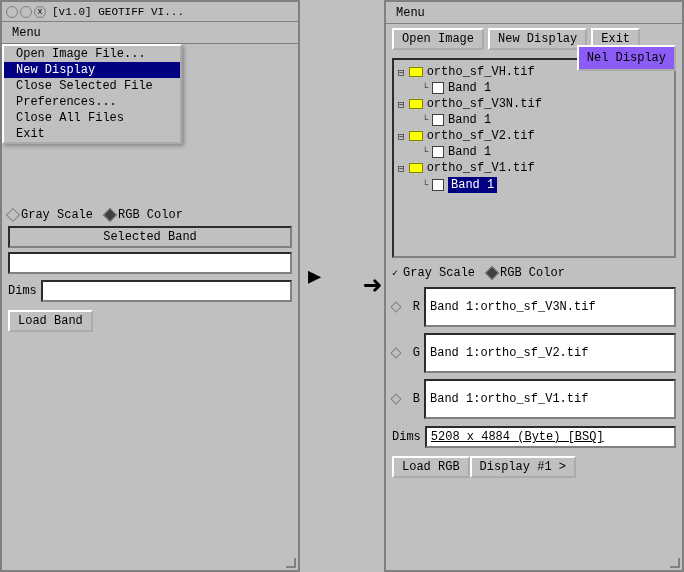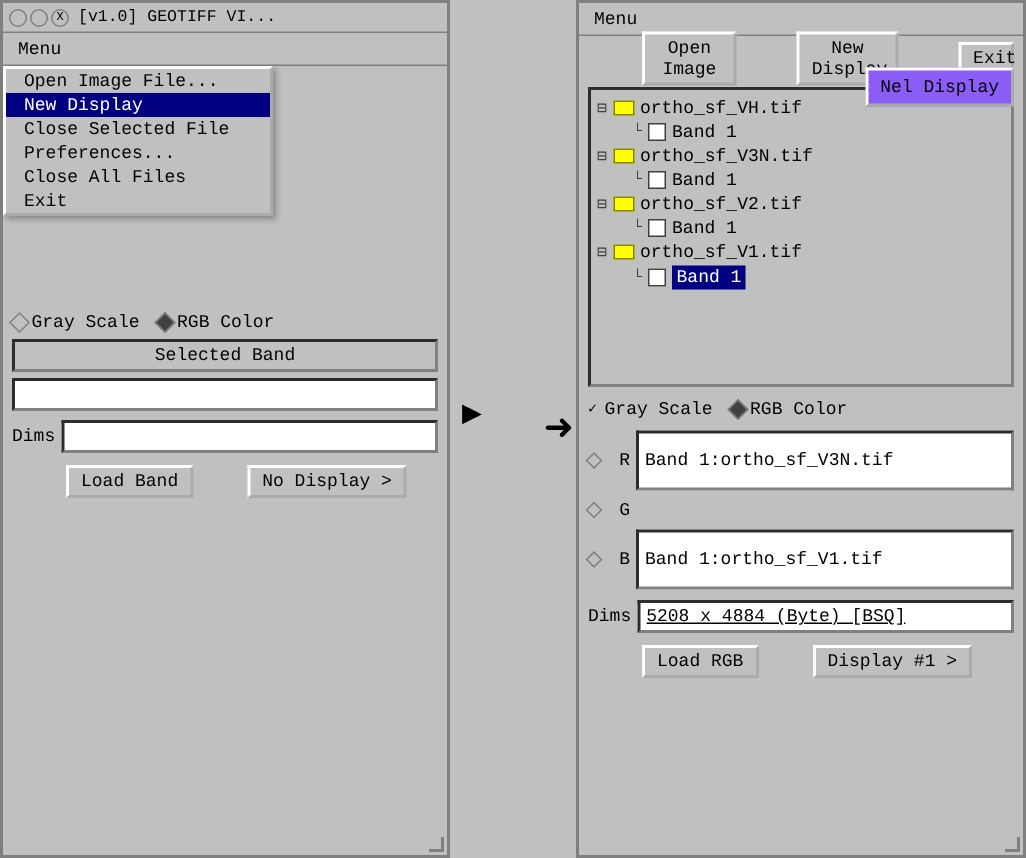--- a/index.html
+++ b/index.html
@@ -100,21 +100,20 @@
 
     .btn {
       padding: 2px 8px;
       background: #c0c0c0;
       border: 2px outset #ffffff;
       cursor: pointer;
       font-size: 12px;
       font-family: 'Courier New', Courier, monospace;
       min-width: 30px;
       text-align: center;
-      margin-left: 36px;
     }
 
     .radio-row {
       display: flex;
       align-items: center;
       gap: 12px;
       padding: 4px 6px;
       font-size: 12px;
     }
 
@@ -335,21 +334,20 @@
     <input class="text-input" type="text" value="" style="">
   </div>
 
   <div class="dims-row">
     <span>Dims</span>
     <input class="dims-input" type="text" value="" style="">
   </div>
 
   <div class="bottom-btn-row">
     <button class="btn">Load Band</button>
-    <button class="btn">No Display &gt;</button>
   </div>
 
   <div style="position:absolute; bottom:2px; right:2px; width:10px; height:10px; border-right:2px solid #808080; border-bottom:2px solid #808080;"></div>
 </div>
 
 <div class="arrow-section">
 
   <div style="position:absolute; left:8px; top:46%; font-size:22px; font-weight:bold; color:black;">▶</div>
 
   <div style="position:absolute; right:2px; top:50%; transform:translateY(-50%); font-size:32px; font-weight:bold; color:black;">➜</div>
@@ -430,20 +428,21 @@
   </div>
 
   <div class="rgb-row">
     <span class="radio-diamond" style="width:8px;height:8px;"></span>
     <span class="rgb-label">R</span>
     <input class="rgb-input" type="text" value="Band 1:ortho_sf_V3N.tif" style="">
   </div>
   <div class="rgb-row">
     <span class="radio-diamond" style="width:8px;height:8px;"></span>
     <span class="rgb-label">G</span>
+    <input class="rgb-input" type="text" value="Band 1:ortho_sf_V2.tif" style="">
   </div>
   <div class="rgb-row">
     <span class="radio-diamond" style="width:8px;height:8px;"></span>
     <span class="rgb-label">B</span>
     <input class="rgb-input" type="text" value="Band 1:ortho_sf_V1.tif" style="">
   </div>
 
   <div class="dims-row">
     <span>Dims</span>
     <input class="dims-input" type="text" value="5208 x 4884 (Byte) [BSQ]" style="">

